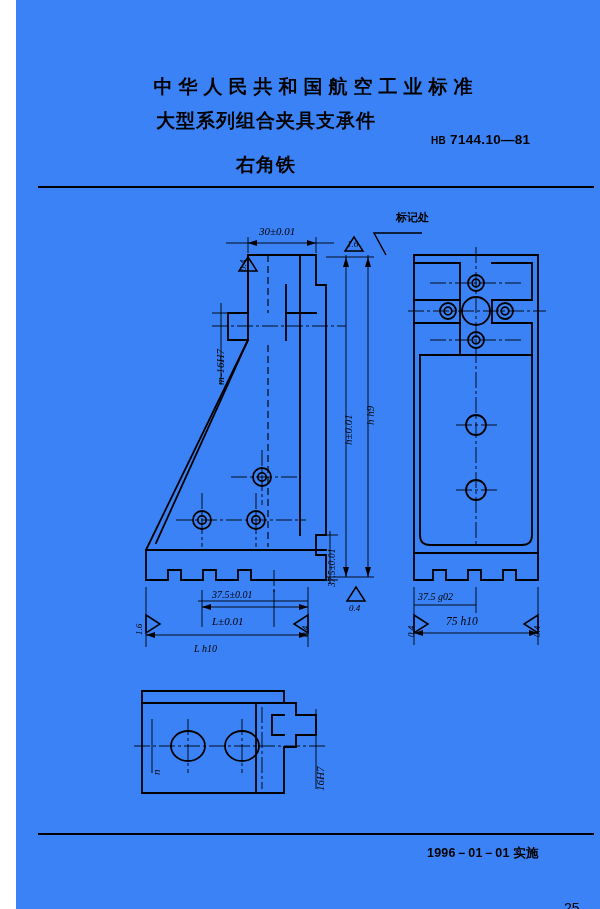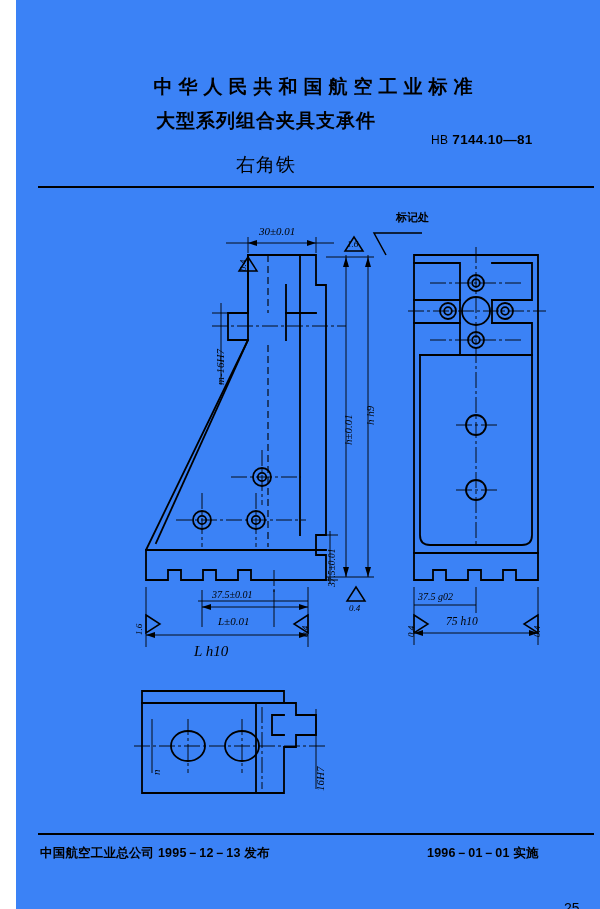--- a/index.html
+++ b/index.html
@@ -7,24 +7,24 @@
        font-family:"Liberation Sans","DejaVu Sans",sans-serif;color:#000;}
 
   .page{position:absolute;left:0;top:0;width:600px;height:909px;background:#3b82f6;margin-left:16px;}
 
   
   .hdr-natl{position:absolute;left:0;top:74px;width:600px;text-align:center;
             font-size:19px;font-weight:bold;letter-spacing:6px;}
   .hdr-title1{position:absolute;left:0;top:108px;width:500px;text-align:center;
               font-size:19px;font-weight:bold;letter-spacing:1px;}
   .hdr-title2{position:absolute;left:0;top:152px;width:500px;text-align:center;
-              font-size:19px;font-weight:normal;letter-spacing:1px;}
+              font-size:19px;font-weight:bold;letter-spacing:1px;}
   .hdr-std{position:absolute;left:415px;top:132px;font-size:13.5px;
            font-weight:bold;letter-spacing:0.3px;white-space:nowrap;}
-  .hdr-std .hb{font-size:12px;font-weight:normal;}
+  .hdr-std .hb{font-size:10px;font-weight:bold;}
 
   .rule-top{position:absolute;left:22px;top:186px;width:556px;height:2.4px;background:#000;}
   .rule-bot{position:absolute;left:22px;top:833px;width:556px;height:2.2px;background:#000;}
 
   
   .ft-left{position:absolute;left:24px;top:845px;font-size:12.5px;font-weight:bold;
            letter-spacing:0.2px;white-space:nowrap;}
   .ft-right{position:absolute;left:411px;top:845px;font-size:12.5px;font-weight:bold;
             letter-spacing:0.2px;white-space:nowrap;}
   .ft-page{position:absolute;left:548px;top:900px;font-size:14px;}
@@ -245,23 +245,23 @@
     <span class="lbl lbl-rot" style="left:198px;top:190px;font-size:11px;">m-16H7</span>
 
     <span class="lbl lbl-rot" style="left:326px;top:250px;font-size:11px;">h±0.01</span>
 
     <span class="lbl lbl-rot" style="left:348px;top:230px;font-size:11px;">h h9</span>
 
     <span class="lbl lbl-rot" style="left:311px;top:392px;font-size:9.5px;">37.5±0.01</span>
 
     <span class="lbl" style="left:196px;top:394px;font-size:10px;">37.5±0.01</span>
 
-    <span class="lbl" style="left:202px;top:420px;font-size:11px;">L±0.01</span>
-
-    <span class="lbl" style="left:178px;top:448px;font-size:15px;">L h10</span>
+    <span class="lbl" style="left:196px;top:420px;font-size:11px;">L±0.01</span>
+
+    <span class="lbl" style="left:178px;top:448px;font-size:10px;">L h10</span>
 
     <span class="lbl lbl-rot" style="left:222px;top:76px;font-size:9px;">0.4</span>
 
     <span class="lbl" style="left:331px;top:44px;font-size:9px;">1.6</span>
 
     <span class="lbl lbl-rot" style="left:118px;top:440px;font-size:9px;">1.6</span>
 
     <span class="lbl lbl-rot" style="left:284px;top:442px;font-size:9px;">0.4</span>
 
     <span class="lbl" style="left:333px;top:408px;font-size:9px;">0.4</span>
@@ -276,17 +276,16 @@
 
     <span class="lbl lbl-rot" style="left:516px;top:442px;font-size:9px;">0.4</span>
 
     <span class="lbl lbl-rot" style="left:134px;top:580px;font-size:11px;">n</span>
 
     <span class="lbl lbl-rot" style="left:298px;top:596px;font-size:11px;">16H7</span>
   </div>
 
   <div class="rule-bot"></div>
 
-  <div class="ft-left">中国航空工业总公司 1995－12－13 发布</div>
   <div class="ft-right">1996－01－01 实施</div>
   <div class="ft-page">25</div>
 
 </div>
 
 </body></html>

